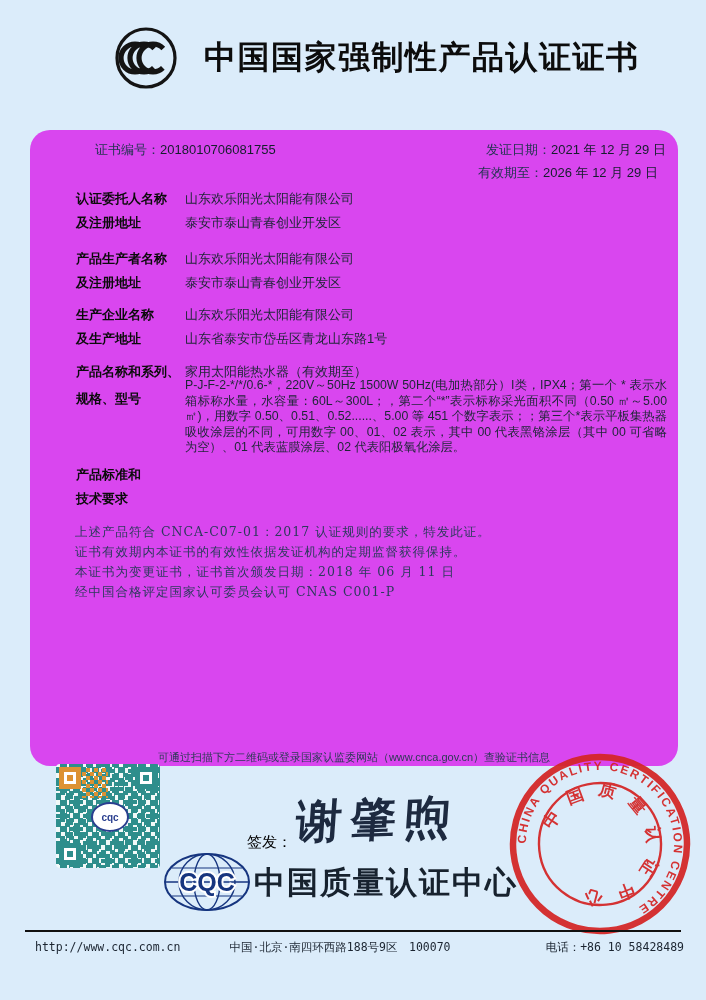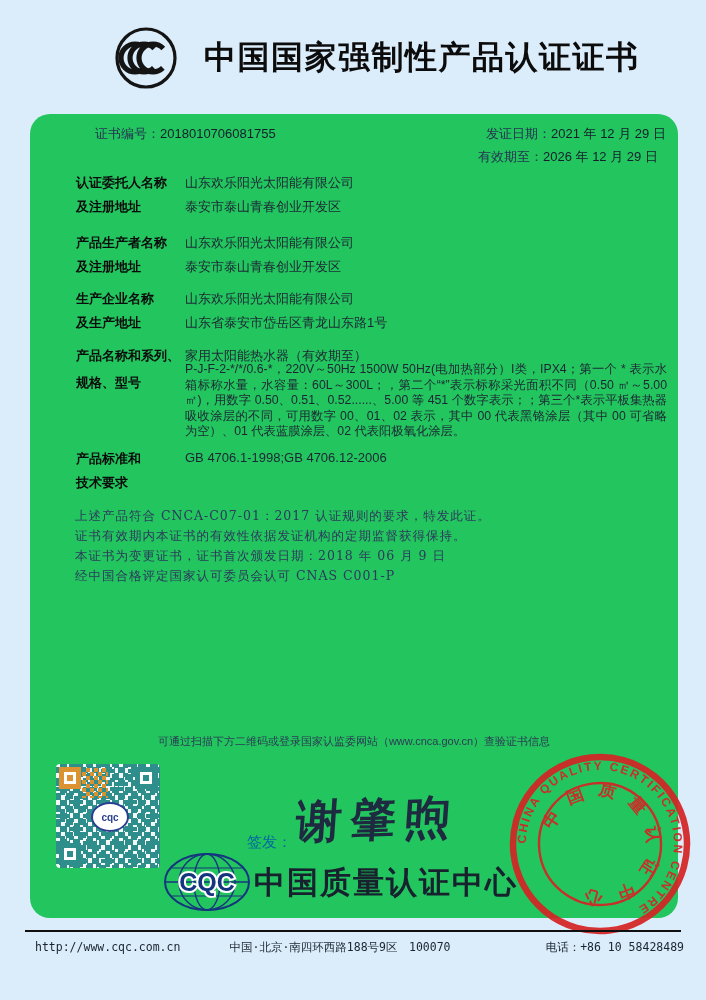--- a/index.html
+++ b/index.html
@@ -11,22 +11,22 @@
   }
   
   .ccc-logo{position:absolute;left:114px;top:26px;width:64px;height:64px;}
   .page-title{
     position:absolute;left:204px;top:36px;
     font-size:32px;font-weight:bold;color:#0c0c0c;letter-spacing:1.5px;
     font-family:"Liberation Sans",sans-serif;white-space:nowrap;
   }
   
   .panel{
-    position:absolute;left:30px;top:114px;width:648px;height:804px;
-    background:#22c55e;border-radius:20px;
+    position:absolute;left:30px;top:130px;width:648px;height:636px;
+    background:#d946ef;border-radius:20px;
   }
   .panel *{position:absolute;white-space:nowrap;}
   .kai{font-family:"DejaVu Serif",serif;color:#243452;}
   .cert-number-row{left:65px;top:11px;font-size:13px;}
   .issue-row{left:430px;top:11px;font-size:13px;margin-left:26px;}
   .expiry-row{left:430px;top:34px;font-size:13px;margin-left:18px;}
   .cert-val{color:#141e2c;font-family:"Liberation Sans",sans-serif;}
   .flabel{font-weight:bold;color:#0b0b0b;font-size:13px;left:46px;}
   .fvalue{color:#1c2634;font-size:13px;left:155px;}
   .product-desc{
@@ -60,21 +60,21 @@
   }
   .qr-center{
     position:absolute;left:35px;top:38px;width:34px;height:26px;background:#fff;
     border:2px solid #2a3f8f;border-radius:50%;
     font-size:10px;font-weight:bold;color:#2a3f8f;
     display:flex;align-items:center;justify-content:center;
     font-family:"Liberation Sans",sans-serif;
   }
   .sign-label{
     position:absolute;left:247px;top:833px;
-    font-size:15px;color:#0369a1;font-family:"DejaVu Serif",serif;
+    font-size:15px;color:#000000;font-family:"DejaVu Serif",serif;
   }
   .signature{
     position:absolute;left:296px;top:789px;
     font-size:46px;font-weight:bold;color:#1d2a40;letter-spacing:8px;
     font-family:"DejaVu Serif",serif;
     transform:rotate(-2deg) skewX(-6deg);
   }
   .cqc-globe{position:absolute;left:162px;top:851px;width:90px;height:62px;}
   .org-name{
     position:absolute;left:254px;top:862px;
@@ -126,25 +126,24 @@
   <div class="flabel" style="top:200px">及生产地址</div>
   <div class="fvalue" style="top:200px">山东省泰安市岱岳区青龙山东路1号</div>
 
   <div class="flabel" style="top:233px">产品名称和系列、</div>
   <div class="flabel" style="top:260px">规格、型号</div>
   <div class="fvalue" style="top:233px">家用太阳能热水器（有效期至）</div>
   <div class="product-desc">P-J-F-2-*/*/0.6-*，220V～50Hz 1500W 50Hz(电加热部分）I类，IPX4；第一个 * 表示水箱标称水量，水容量：60L～300L；，第二个“*”表示标称采光面积不同（0.50 ㎡～5.00 ㎡)，用数字 0.50、0.51、0.52......、5.00 等 451 个数字表示；；第三个*表示平板集热器吸收涂层的不同，可用数字 00、01、02 表示，其中 00 代表黑铬涂层（其中 00 可省略为空）、01 代表蓝膜涂层、02 代表阳极氧化涂层。</div>
 
   <div class="flabel" style="top:336px">产品标准和</div>
   <div class="flabel" style="top:360px">技术要求</div>
-  <div class="fvalue" style="top:336px">GB 4706.1-1998;GB 4706.12-2006</div>
 
   <div class="statement kai" style="top:394px">上述产品符合 CNCA-C07-01：2017 认证规则的要求，特发此证。</div>
   <div class="statement kai" style="top:414px">证书有效期内本证书的有效性依据发证机构的定期监督获得保持。</div>
-  <div class="statement kai" style="top:434px">本证书为变更证书，证书首次颁发日期：2018 年 06 月 9 日</div>
+  <div class="statement kai" style="top:434px">本证书为变更证书，证书首次颁发日期：2018 年 06 月 11 日</div>
   <div class="statement kai" style="top:454px">经中国合格评定国家认可委员会认可 CNAS C001-P</div>
 
   <div class="verify-note">可通过扫描下方二维码或登录国家认监委网站（www.cnca.gov.cn）查验证书信息</div>
 </div>
 
 <div class="qr">
   <div class="finder tl"></div>
   <div class="orange-patch"></div>
   <div class="finder tr"></div>
   <div class="finder bl"></div>

